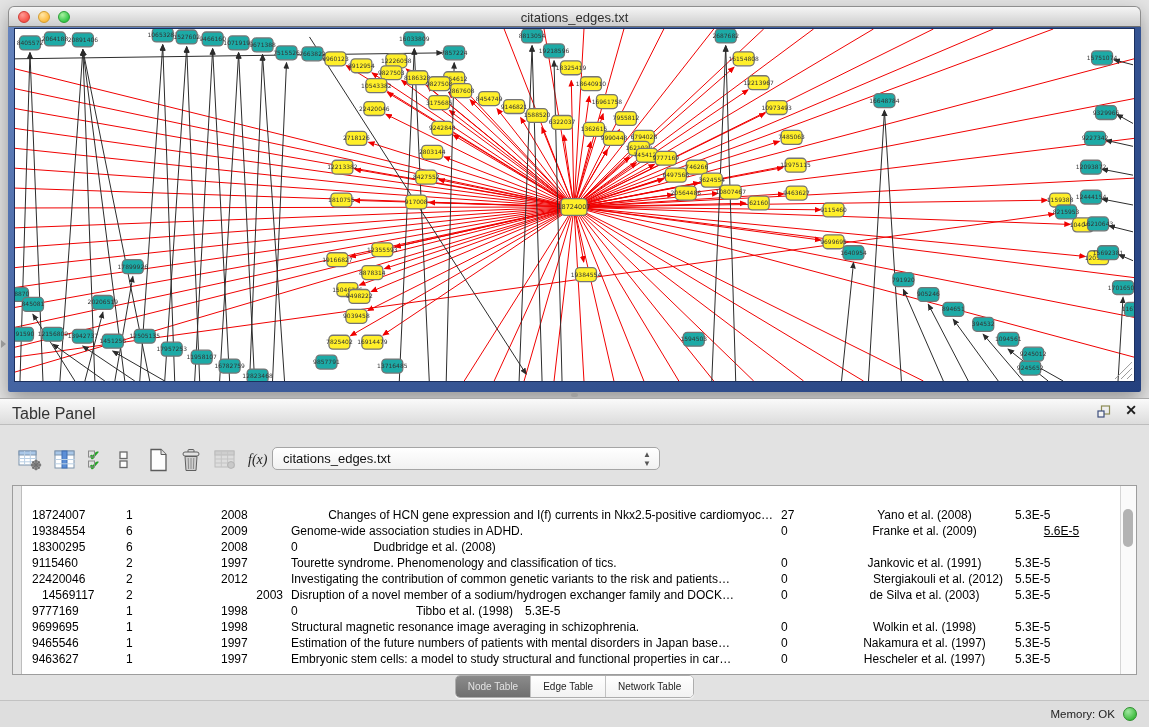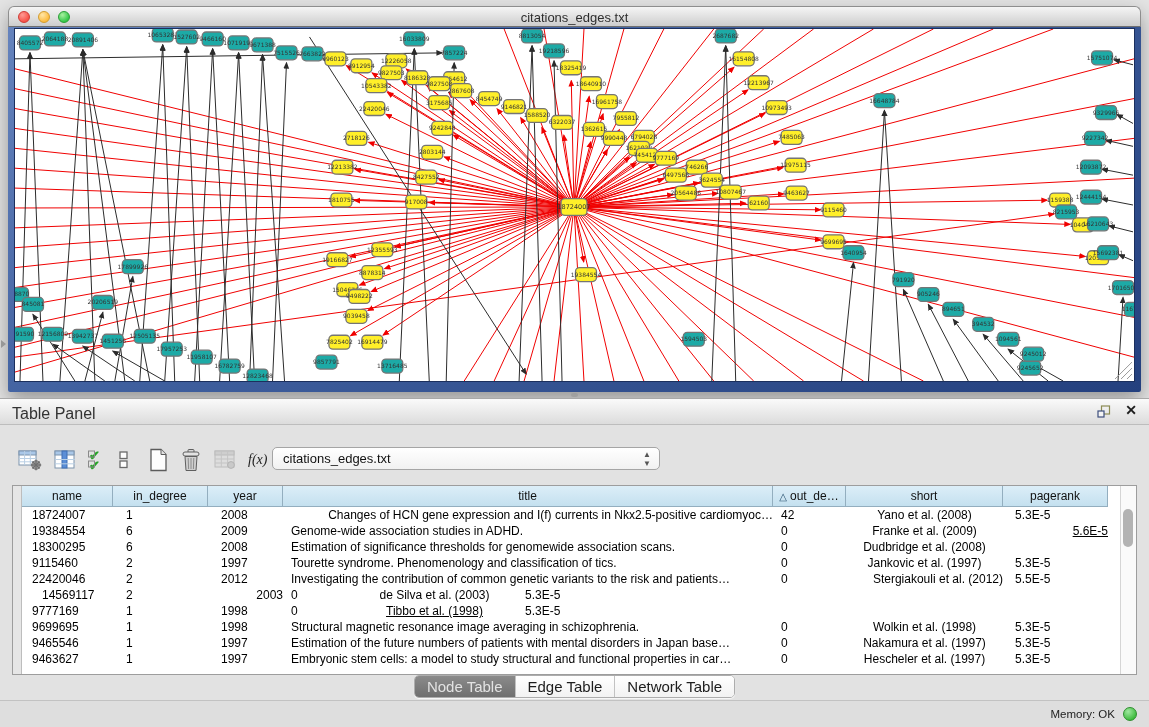--- a/index.html
+++ b/index.html
@@ -116,21 +116,21 @@
   }
   
   .tabs{
     position:absolute;left:0;right:0;top:276px;display:flex;justify-content:center;
   }
   .seg{
     display:inline-flex;border:1px solid #adadad;border-radius:5px;overflow:hidden;
     background:#fff;box-shadow:0 1px 1px rgba(255,255,255,.8);
   }
   .seg .tab{
-    padding:3px 12px;font-size:15px;color:#1d1d1d;background:linear-gradient(#ffffff,#f2f2f2);
+    padding:3px 12px;font-size:10px;color:#1d1d1d;background:linear-gradient(#ffffff,#f2f2f2);
     border-right:1px solid #c2c2c2;cursor:pointer;line-height:15px;
   }
   .seg .tab:last-child{border-right:none;}
   .seg .tab.sel{
     background:linear-gradient(#8b8b8b,#6f6f6f);color:#e3e3e3;
   }
   
   #statusbar{
     position:absolute;left:0;top:700px;width:1149px;height:27px;
     background:#dedede;border-top:1px solid #c2c2c2;
@@ -643,89 +643,80 @@
     <button class="tbtn fx">f(x)</button>
   </div>
 
   <div class="combo">
     <span>citations_edges.txt</span>
     <span class="arrows">▲<br>▼</span>
   </div>
 
   <div class="tbl-wrap">
     <div class="tbl-gutter"></div>
-    <div class="thead" id="thead">
-        <div class="th" style="width: 91px;"><span>name</span></div>
-        <div class="th" style="width: 95px;"><span>in_degree</span></div>
-        <div class="th" style="width: 75px;"><span>year</span></div>
-        <div class="th" style="width: 490px;"><span>title</span></div>
-        <div class="th" style="width: 73px;"><span class="sort">△</span><span>out_de…</span></div>
-        <div class="th" style="width: 157px;"><span>short</span></div>
-        <div class="th" style="width: 105px;"><span>pagerank</span></div>
-      </div>
     <div class="tbody" id="tbody">
         <div class="tr">
           <div class="td" style="width: 91px; text-align: left; padding-left: 10px;">18724007</div>
           <div class="td" style="width: 95px; text-align: left; padding-left: 13px;">1</div>
           <div class="td" style="width: 75px; text-align: left; padding-left: 13px;">2008</div>
           <div class="td" style="width: 490px; text-align: right; padding-left: 8px;">Changes of HCN gene expression and I(f) currents in Nkx2.5-positive cardiomyoc…</div>
-          <div class="td" style="width: 73px; text-align: left; padding-left: 8px;">42</div>
+          <div class="td" style="width: 73px; text-align: left; padding-left: 8px;">27</div>
           <div class="td" style="width: 157px; text-align: center;">Yano et al. (2008)</div>
           <div class="td" style="width: 105px; text-align: left; padding-left: 12px;">5.3E-5</div>
         </div>
         <div class="tr">
           <div class="td" style="width: 91px; text-align: left; padding-left: 10px;">19384554</div>
           <div class="td" style="width: 95px; text-align: left; padding-left: 13px;">6</div>
           <div class="td" style="width: 75px; text-align: left; padding-left: 13px;">2009</div>
           <div class="td" style="width: 490px; text-align: left; padding-left: 8px;">Genome-wide association studies in ADHD.</div>
           <div class="td" style="width: 73px; text-align: left; padding-left: 8px;">0</div>
           <div class="td" style="width: 157px; text-align: center;">Franke et al. (2009)</div>
-          <div class="td" style="width: 105px; text-align: right; padding-left: 12px; text-decoration: underline;">5.6E-5</div>
+          <div class="td" style="width: 105px; text-align: center; padding-left: 12px; text-decoration: underline;">5.6E-5</div>
         </div>
         <div class="tr">
           <div class="td" style="width: 91px; text-align: left; padding-left: 10px;">18300295</div>
           <div class="td" style="width: 95px; text-align: left; padding-left: 13px;">6</div>
           <div class="td" style="width: 75px; text-align: left; padding-left: 13px;">2008</div>
-          <div class="td" style="width: 490px; text-align: left; padding-left: 8px;">Estimation of significance thresholds for genomewide association scans.</div>
           <div class="td" style="width: 73px; text-align: left; padding-left: 8px;">0</div>
           <div class="td" style="width: 157px; text-align: center;">Dudbridge et al. (2008)</div>
           <div class="td" style="width: 105px; text-align: left; padding-left: 12px; margin-top: 40px;">5.9E-5</div>
         </div>
         <div class="tr">
           <div class="td" style="width: 91px; text-align: left; padding-left: 10px;">9115460</div>
           <div class="td" style="width: 95px; text-align: left; padding-left: 13px;">2</div>
           <div class="td" style="width: 75px; text-align: left; padding-left: 13px;">1997</div>
           <div class="td" style="width: 490px; text-align: left; padding-left: 8px;">Tourette syndrome. Phenomenology and classification of tics.</div>
           <div class="td" style="width: 73px; text-align: left; padding-left: 8px;">0</div>
-          <div class="td" style="width: 157px; text-align: center;">Jankovic et al. (1997)</div>
+          <div class="td" style="width: 157px; text-align: center;">Jankovic et al. (1991)</div>
           <div class="td" style="width: 105px; text-align: left; padding-left: 12px;">5.3E-5</div>
         </div>
         <div class="tr">
           <div class="td" style="width: 91px; text-align: left; padding-left: 10px;">22420046</div>
           <div class="td" style="width: 95px; text-align: left; padding-left: 13px;">2</div>
           <div class="td" style="width: 75px; text-align: left; padding-left: 13px;">2012</div>
           <div class="td" style="width: 490px; text-align: left; padding-left: 8px;">Investigating the contribution of common genetic variants to the risk and patients…</div>
           <div class="td" style="width: 73px; text-align: left; padding-left: 8px;">0</div>
           <div class="td" style="width: 157px; text-align: right;">Stergiakouli et al. (2012)</div>
           <div class="td" style="width: 105px; text-align: left; padding-left: 12px;">5.5E-5</div>
         </div>
         <div class="tr">
           <div class="td" style="width: 91px; text-align: left; padding-left: 20px;">14569117</div>
           <div class="td" style="width: 95px; text-align: left; padding-left: 13px;">2</div>
           <div class="td" style="width: 75px; text-align: right; padding-left: 13px;">2003</div>
+          <div class="td" style="width: 490px; text-align: left; padding-left: 8px;">Disruption of a novel member of a sodium/hydrogen exchanger family and DOCK…</div>
           <div class="td" style="width: 73px; text-align: left; padding-left: 8px;">0</div>
           <div class="td" style="width: 157px; text-align: center;">de Silva et al. (2003)</div>
           <div class="td" style="width: 105px; text-align: left; padding-left: 12px;">5.3E-5</div>
         </div>
         <div class="tr">
           <div class="td" style="width: 91px; text-align: left; padding-left: 10px;">9777169</div>
           <div class="td" style="width: 95px; text-align: left; padding-left: 13px;">1</div>
           <div class="td" style="width: 75px; text-align: left; padding-left: 13px;">1998</div>
           <div class="td" style="width: 73px; text-align: left; padding-left: 8px;">0</div>
-          <div class="td" style="width: 157px; text-align: center; text-decoration: underline;">Tibbo et al. (1998)</div>
+          <div class="td" style="width: 157px; text-align: right;">Tibbo et al. (1998)</div>
           <div class="td" style="width: 105px; text-align: left; padding-left: 12px;">5.3E-5</div>
         </div>
         <div class="tr">
           <div class="td" style="width: 91px; text-align: left; padding-left: 10px;">9699695</div>
           <div class="td" style="width: 95px; text-align: left; padding-left: 13px;">1</div>
           <div class="td" style="width: 75px; text-align: left; padding-left: 13px;">1998</div>
           <div class="td" style="width: 490px; text-align: left; padding-left: 8px;">Structural magnetic resonance image averaging in schizophrenia.</div>
           <div class="td" style="width: 73px; text-align: left; padding-left: 8px;">0</div>
           <div class="td" style="width: 157px; text-align: center;">Wolkin et al. (1998)</div>
           <div class="td" style="width: 105px; text-align: left; padding-left: 12px;">5.3E-5</div>

